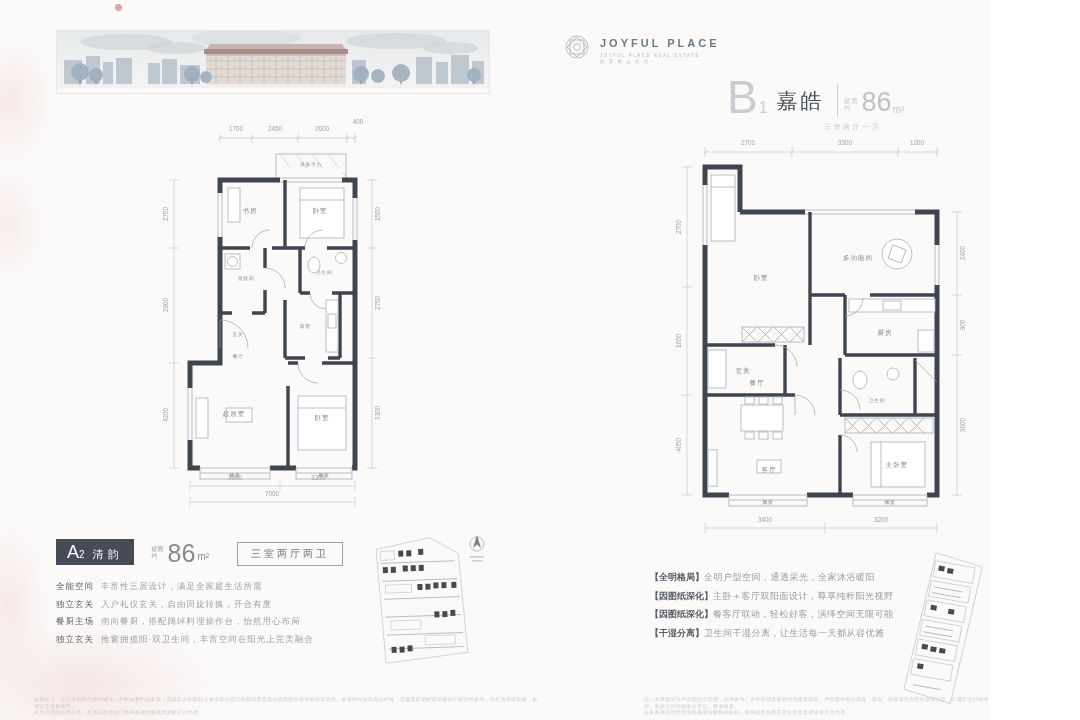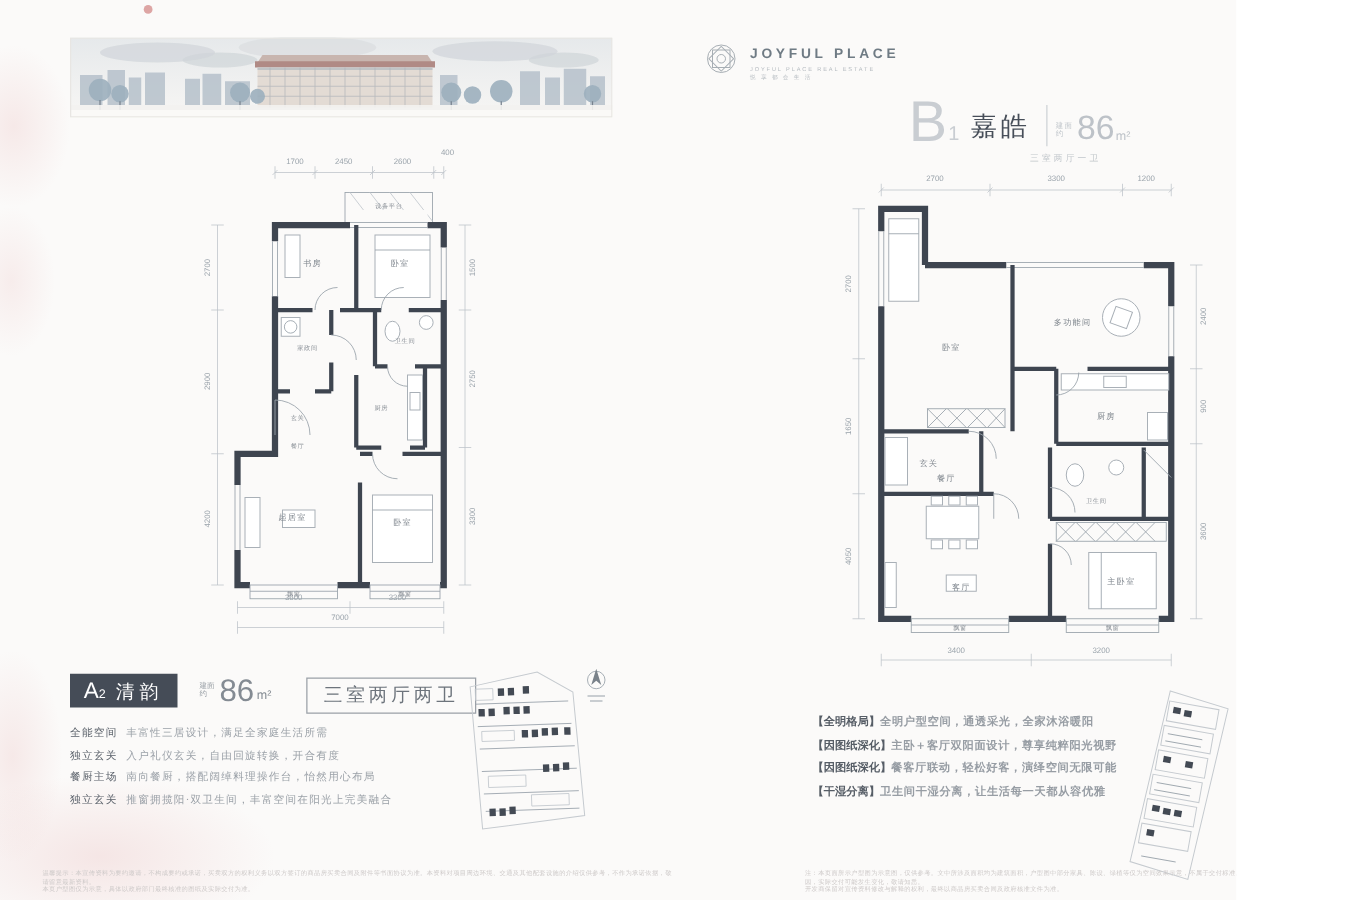--- a/index.html
+++ b/index.html
@@ -17,34 +17,34 @@
   .unit-name-b{font-size:21px;letter-spacing:3px;color:#474e59;}
   .vdiv{width:1px;background:#ced2d6;}
   .area-pre{font-size:6px;color:#c2c7cc;line-height:7px;letter-spacing:1px;}
   .area-big-b{font-size:27px;color:#bdc2c8;line-height:1;}
   .area-unit-b{font-size:10px;color:#bdc2c8;}
   .layout-b{font-size:7px;letter-spacing:2.5px;color:#c2c7cc;}
   
   .badge-a{background:#454c57;color:#ffffff;padding:4px 11px 3px 11px;display:inline-flex;align-items:baseline;}
   .badge-letter{font-size:18px;line-height:1;}
   .badge-sub{font-size:10px;}
-  .badge-name{font-size:15px;letter-spacing:4px;margin-left:8px;}
+  .badge-name{font-size:11px;letter-spacing:4px;margin-left:8px;}
   .area-pre-a{font-size:6px;color:#9aa0a7;line-height:7px;}
   .area-big-a{font-size:25px;color:#848b93;line-height:1;}
   .area-unit-a{font-size:10px;color:#848b93;}
-  .layout-box{border:1px solid #9aa0a7;color:#6d747c;font-size:15px;letter-spacing:3px;padding:4px 13px;}
+  .layout-box{border:1px solid #9aa0a7;color:#6d747c;font-size:10px;letter-spacing:3px;padding:4px 13px;}
   
   .feat-row{font-size:8.5px;line-height:9px;margin-bottom:8.5px;white-space:nowrap;}
   .feat-label{color:#5a616a;font-weight:normal;margin-right:7px;letter-spacing:1px;}
   .feat-text{color:#9ba1a8;letter-spacing:1px;font-family:Liberation Serif, serif;}
   
   .analysis-title{font-size:14px;font-weight:bold;letter-spacing:2px;color:#454c57;}
   .ana-row{font-size:9px;line-height:10px;margin-bottom:8.5px;white-space:nowrap;}
   .ana-tag{color:#565d66;font-weight:bold;}
-  .ana-text{color:#979da4;letter-spacing:.5px;font-weight:bold;}
+  .ana-text{color:#979da4;letter-spacing:.5px;}
   
   .footnote{font-size:5px;line-height:6.5px;color:#cecac9;letter-spacing:.3px;}
   
   svg text{font-family:"Liberation Sans","DejaVu Sans",sans-serif;}
   .wall{stroke:#3e4550;stroke-width:5;fill:none;}
   .iwall{stroke:#3e4550;stroke-width:3.4;fill:none;}
   .thin{stroke:#9aa3ab;stroke-width:.7;fill:none;}
   .lite{stroke:#c3c9cf;stroke-width:.7;fill:none;}
   .furn{stroke:#a9b0b7;stroke-width:.8;fill:#ffffff;}
   .dimln{stroke:#bcc2c8;stroke-width:.6;fill:none;}

